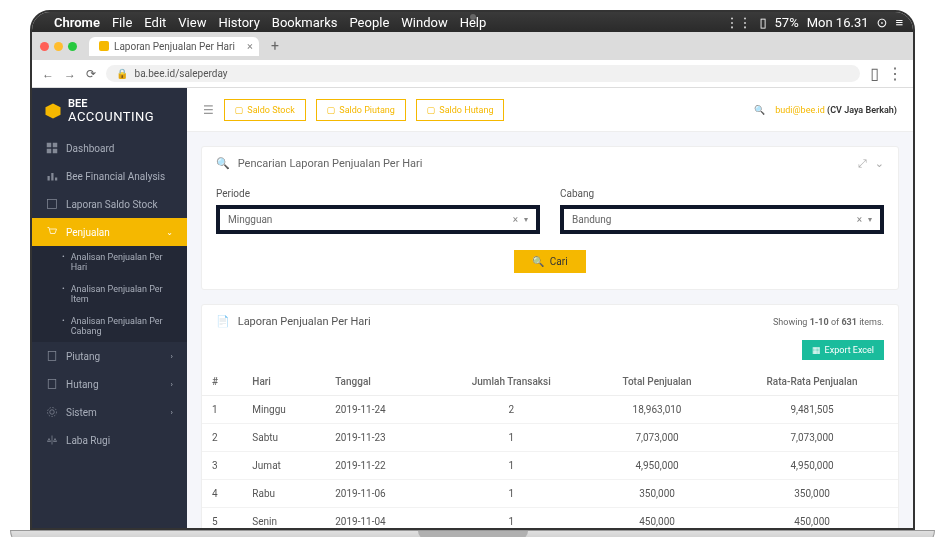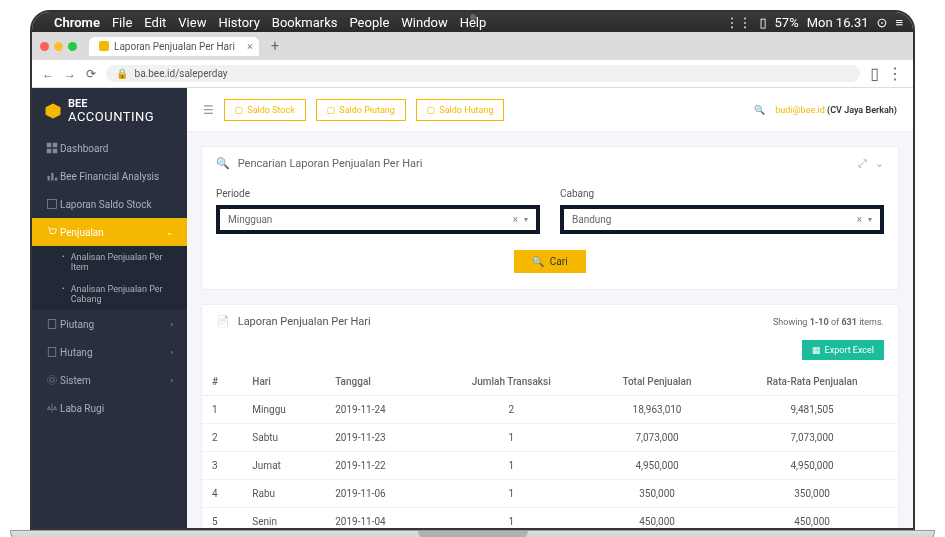--- a/index.html
+++ b/index.html
@@ -21,21 +21,21 @@
 .addr-bar{height:28px;background:#fff;display:flex;align-items:center;padding:0 10px;gap:10px;border-bottom:1px solid #ddd}
 .nav-btns{display:flex;gap:10px;color:#666;font-size:12px}
 .addr-input{flex:1;display:flex;align-items:center;gap:6px;font-size:10px;color:#555;background:#f1f1f1;border-radius:12px;padding:3px 10px}
 .addr-right{display:flex;gap:8px;color:#666}
 .app{display:flex;height:440px;background:#0f766e}
 .sidebar{width:155px;background:#292f3f;color:#a9afbb;font-size:10px;overflow-y:auto;flex-shrink:0}
 .logo{display:flex;align-items:center;gap:6px;padding:10px 12px;color:#fff;font-weight:600;font-size:11px}
 .logo-icon{width:18px;height:18px}
 .logo-text{line-height:1}
 .logo-sub{font-size:13px;font-weight:400;letter-spacing:0.5px}
-.nav-item{display:flex;align-items:center;gap:2px;padding:8px 14px;cursor:pointer}
+.nav-item{display:flex;align-items:center;gap:8px;padding:8px 14px;cursor:pointer}
 .nav-item.active{background:#f5b800;color:#fff}
 .nav-icon{width:12px;height:12px;opacity:0.7;flex-shrink:0}
 .nav-item.active .nav-icon{opacity:1}
 .nav-chevron{margin-left:auto;font-size:8px}
 .sub-items{background:#232836}
 .sub-item{padding:6px 14px 6px 30px;font-size:9px;cursor:pointer;display:flex;gap:6px}
 .sub-item::before{content:"•";font-size:8px}
 .main{flex:1;background:#f5f6fa;overflow-y:auto}
 .topbar{height:44px;background:#fff;display:flex;align-items:center;padding:0 16px;gap:10px;border-bottom:1px solid #eee}
 .hamburger{color:#999;font-size:12px;cursor:pointer}
@@ -165,20 +165,23 @@
     </div>
     <div class="nav-item active">
       <svg class="nav-icon" viewBox="0 0 16 16">
               <path d="M2 2h2l2 8h6l2-6H5" fill="none" stroke="currentColor"></path>
             </svg>
       <span>Penjualan</span>
       <span class="nav-chevron">⌄</span>
     </div>
     <div class="sub-items">
       <div class="sub-item">
+              <span>Analisan Penjualan Per Hari</span>
+            </div>
+      <div class="sub-item">
               <span>Analisan Penjualan Per Item</span>
             </div>
       <div class="sub-item">
               <span>Analisan Penjualan Per Cabang</span>
             </div>
     </div>
     <div class="nav-item">
       <svg class="nav-icon" viewBox="0 0 16 16">
               <rect x="3" y="2" width="10" height="12" fill="none" stroke="currentColor"></rect>
             </svg>

